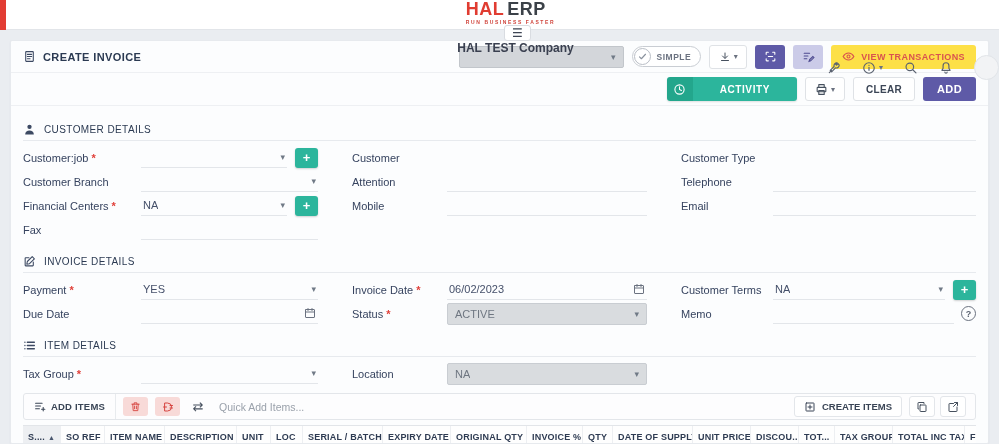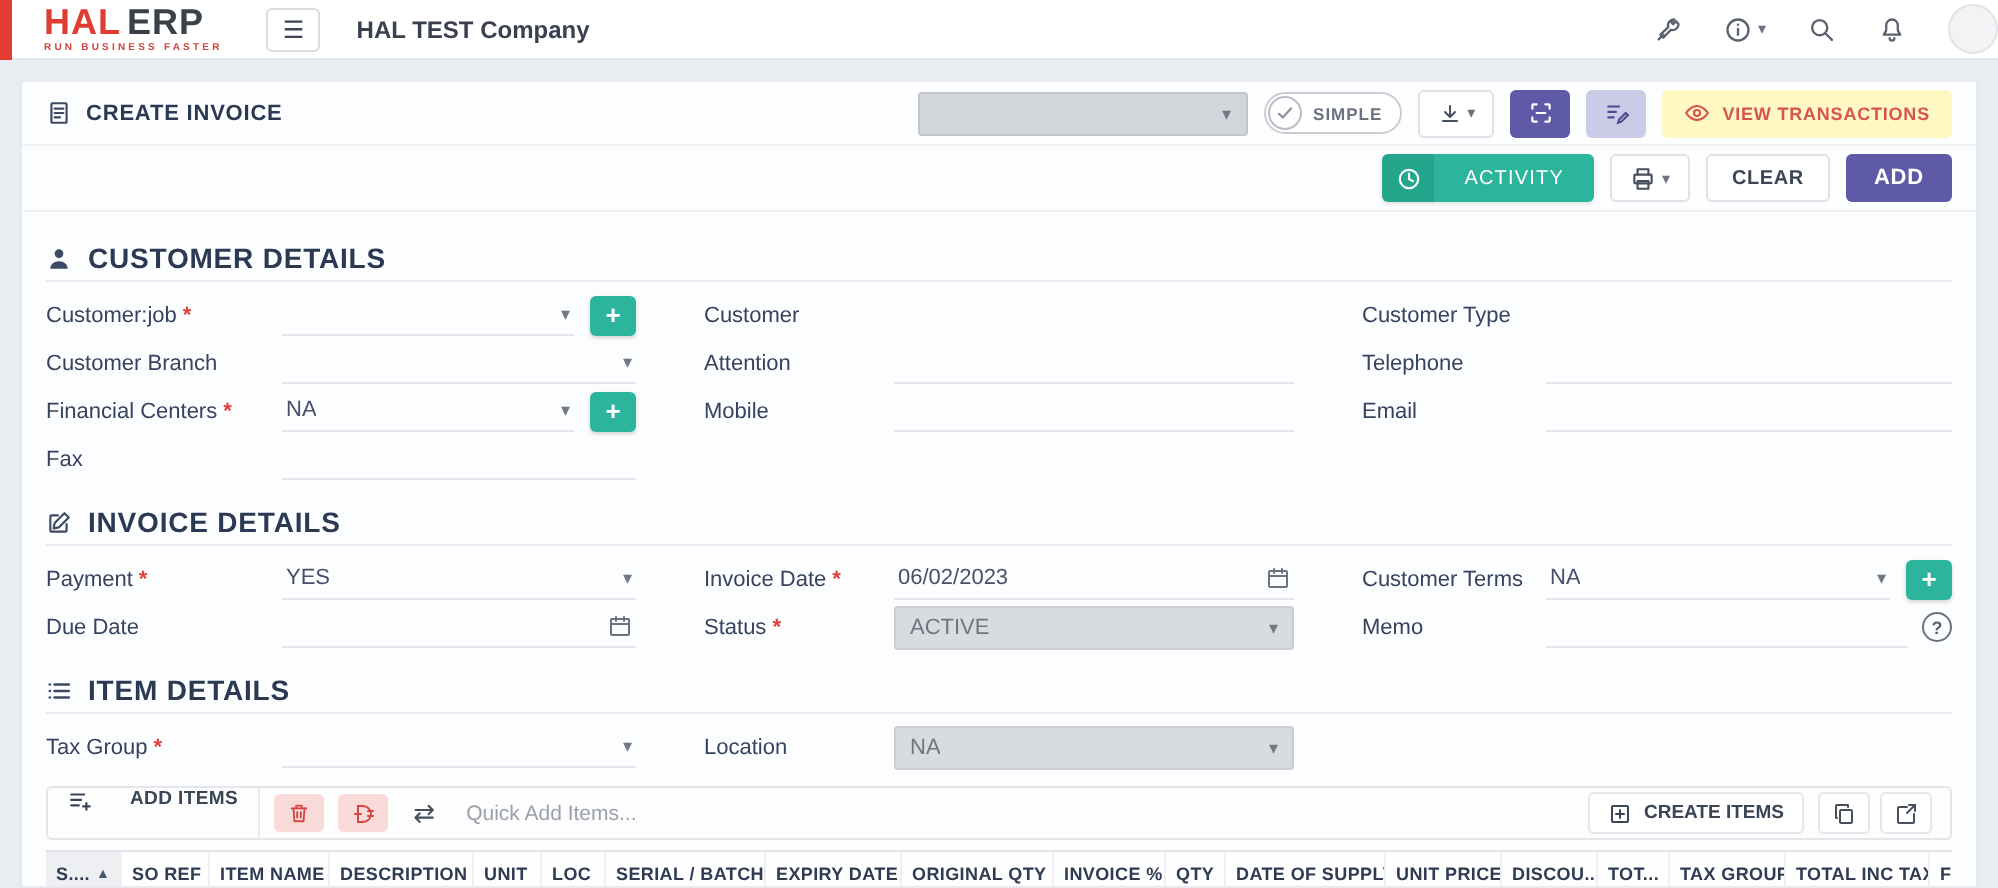--- a/index.html
+++ b/index.html
@@ -2,21 +2,21 @@
 <html><head>
 <meta charset="utf-8">
 <style>
   * { margin:0; padding:0; box-sizing:border-box; }
   html,body { width:999px; height:444px; overflow:hidden; background:#eaedf1;
     font-family:"Liberation Sans", sans-serif; }
   svg { display:block; }
 
   
   .hdr { position:relative; height:30px; background:#ffffff; border-bottom:1px solid #e2e5e9;
-    display:flex; align-items:center; padding-left:14px; }
+    display:flex; align-items:center; padding-left:14px;flex-direction:column; }
   .hdr-redstrip { position:absolute; left:0; top:0; width:6px; height:30px; background:#e23c33; }
   .logo { display:flex; flex-direction:column; line-height:1; margin-left:8px; }
   .logo-main { font-size:18px; font-weight:bold; letter-spacing:.5px; }
   .logo-hal { color:#e03c31; }
   .logo-erp { color:#3b4148; margin-left:3px; }
   .logo-tag { font-size:5px; color:#d0453c; letter-spacing:1.6px; margin-top:2px; font-weight:bold; }
   .burger { margin-left:22px; width:27px; height:22px; border:1px solid #d9dce1; border-radius:3px;
     display:flex; align-items:center; justify-content:center; font-size:12px; color:#3f4654; background:#fff; cursor:pointer; }
   .company { margin-left:18px; font-size:12px; font-weight:bold; color:#3a4050; }
   .hdr-right { margin-left:auto; display:flex; align-items:center; gap:21px; color:#5a6270; padding-right:4px; }
@@ -38,43 +38,43 @@
   .toggle { height:21px; border:1px solid #c9cdd3; border-radius:11px; background:#fff;
     display:flex; align-items:center; padding:1px 9px 1px 1px; gap:6px; cursor:pointer; }
   .tog-knob { width:17px; height:17px; border-radius:50%; border:1px solid #b9bec6; background:#fff;
     display:flex; align-items:center; justify-content:center; color:#8a929e; }
   .tog-lbl { font-size:8.5px; font-weight:bold; color:#6b7280; letter-spacing:.5px; }
   .btn { border-radius:3px; display:flex; align-items:center; justify-content:center; cursor:pointer; }
   .btn-white { background:#fff; border:1px solid #dfe2e6; color:#46505e; }
   .dl-btn { width:38px; height:24px; gap:3px; }
   .sq-purple { width:30px; height:24px; background:#5e5aa7; color:#fff; }
   .sq-lav { width:30px; height:24px; background:#cbcbe8; color:#4d4a8f; }
-  .viewtx { height:24px; background:#fef9c3; color:#d9534f; gap:6px; padding:0 11px;
+  .viewtx { height:24px; background:#fde047; color:#d9534f; gap:6px; padding:0 11px;
     font-size:9px; font-weight:bold; letter-spacing:.4px; }
 
   
   .tb2 { height:33px; display:flex; align-items:center; justify-content:flex-end; gap:8px;
     padding:0 12px; border-bottom:1px solid #eef0f3; }
   .activity { height:24px; border-radius:3px; overflow:hidden; display:flex; cursor:pointer;
     box-shadow:0 1px 2px rgba(0,0,0,.12); }
   .act-ic { width:26px; background:#23a68c; color:#fff; display:flex; align-items:center; justify-content:center; }
-  .act-lb { background:#2cb59c; color:#fff; font-size:10px; font-weight:normal; letter-spacing:.6px;
-    display:flex; align-items:center; padding:0 15px; }
+  .act-lb { background:#2cb59c; color:#fff; font-size:10px; font-weight:bold; letter-spacing:.6px;
+    display:flex; align-items:center; padding:0 27px; }
   .print-btn { width:40px; height:24px; gap:3px; }
   .clear-btn { height:24px; padding:0 12px; font-size:10px; font-weight:bold; color:#3c4656; letter-spacing:.3px; }
   .add-btn { height:24px; padding:0 14px; background:#5e5aa7; color:#fff; font-size:11px;
     font-weight:bold; letter-spacing:.4px; }
 
   
   .form { padding:10px 12px 0; }
   .section { margin-top:9px; }
   .section:first-child { margin-top:2px; }
   .sec-head { display:flex; align-items:center; gap:8px; height:23px; border-bottom:1px solid #e7eaee;
     margin-bottom:5px; color:#3d4a63; }
-  .sec-title { font-size:14px; font-weight:bold; letter-spacing:.4px; color:#2b3a52; }
+  .sec-title { font-size:10px; font-weight:normal; letter-spacing:.4px; color:#2b3a52; }
   .fields { display:grid; grid-template-columns:1fr 1fr 1fr; column-gap:34px; row-gap:1px; }
   .field { display:flex; align-items:center; height:23px; }
   .lbl { font-size:11px; color:#36435f; white-space:nowrap; flex:none; }
   .f-c1 .lbl { width:118px; } .f-c2 .lbl { width:95px; } .f-c3 .lbl { width:92px; }
   .req { color:#e0403a; margin-left:3px; font-weight:bold; }
   .ctrl { flex:1; display:flex; align-items:center; justify-content:space-between;
     border-bottom:1px solid #e3e6ea; height:20px; font-size:11px; color:#45506a;
     padding:0 2px; cursor:pointer; min-width:0; }
   .ctrl .val { white-space:nowrap; overflow:hidden; }
   .noline { border-bottom:none; cursor:default; }
@@ -85,21 +85,21 @@
   .addbtn { width:23px; height:20px; margin-left:8px; background:#2cb59c; color:#fff; border-radius:3px;
     display:flex; align-items:center; justify-content:center; font-size:13px; font-weight:bold;
     box-shadow:0 1px 2px rgba(0,0,0,.18); cursor:pointer; flex:none; }
   .help { width:15px; height:15px; border:1px solid #6b7280; border-radius:50%; color:#5a6270;
     font-size:9px; font-weight:bold; display:flex; align-items:center; justify-content:center;
     margin-left:7px; flex:none; cursor:pointer; }
 
   
   .itembar { margin-top:8px; height:27px; border:1px solid #e3e6ea; border-radius:3px; background:#fdfdfe;
     display:flex; align-items:center; padding-right:4px; }
-  .ib-additems { display:flex; gap:18px; padding:0 10px; height:100%;
+  .ib-additems { display:flex; align-items:center; gap:4px; padding:0 10px; height:100%;
     border-right:1px solid #e8ebee; font-size:9.5px; font-weight:bold; color:#3a4556;
     letter-spacing:.2px; cursor:pointer; }
   .ib-red { width:25px; height:19px; background:#f8dad8; border-radius:3px; color:#d64541;
     display:flex; align-items:center; justify-content:center; margin-left:7px; cursor:pointer; }
   .ib-swap { width:26px; display:flex; align-items:center; justify-content:center; color:#46505e;
     font-size:13px; margin-left:5px; cursor:pointer; }
   .qadd { flex:1; border:none; outline:none; background:transparent; font-size:10.5px; color:#45506a;
     padding:0 8px; font-family:"Liberation Sans", sans-serif; }
   .qadd::placeholder { color:#9aa1ab; }
   .ib-create { display:flex; align-items:center; gap:6px; height:21px; border:1px solid #e3e6ea;

